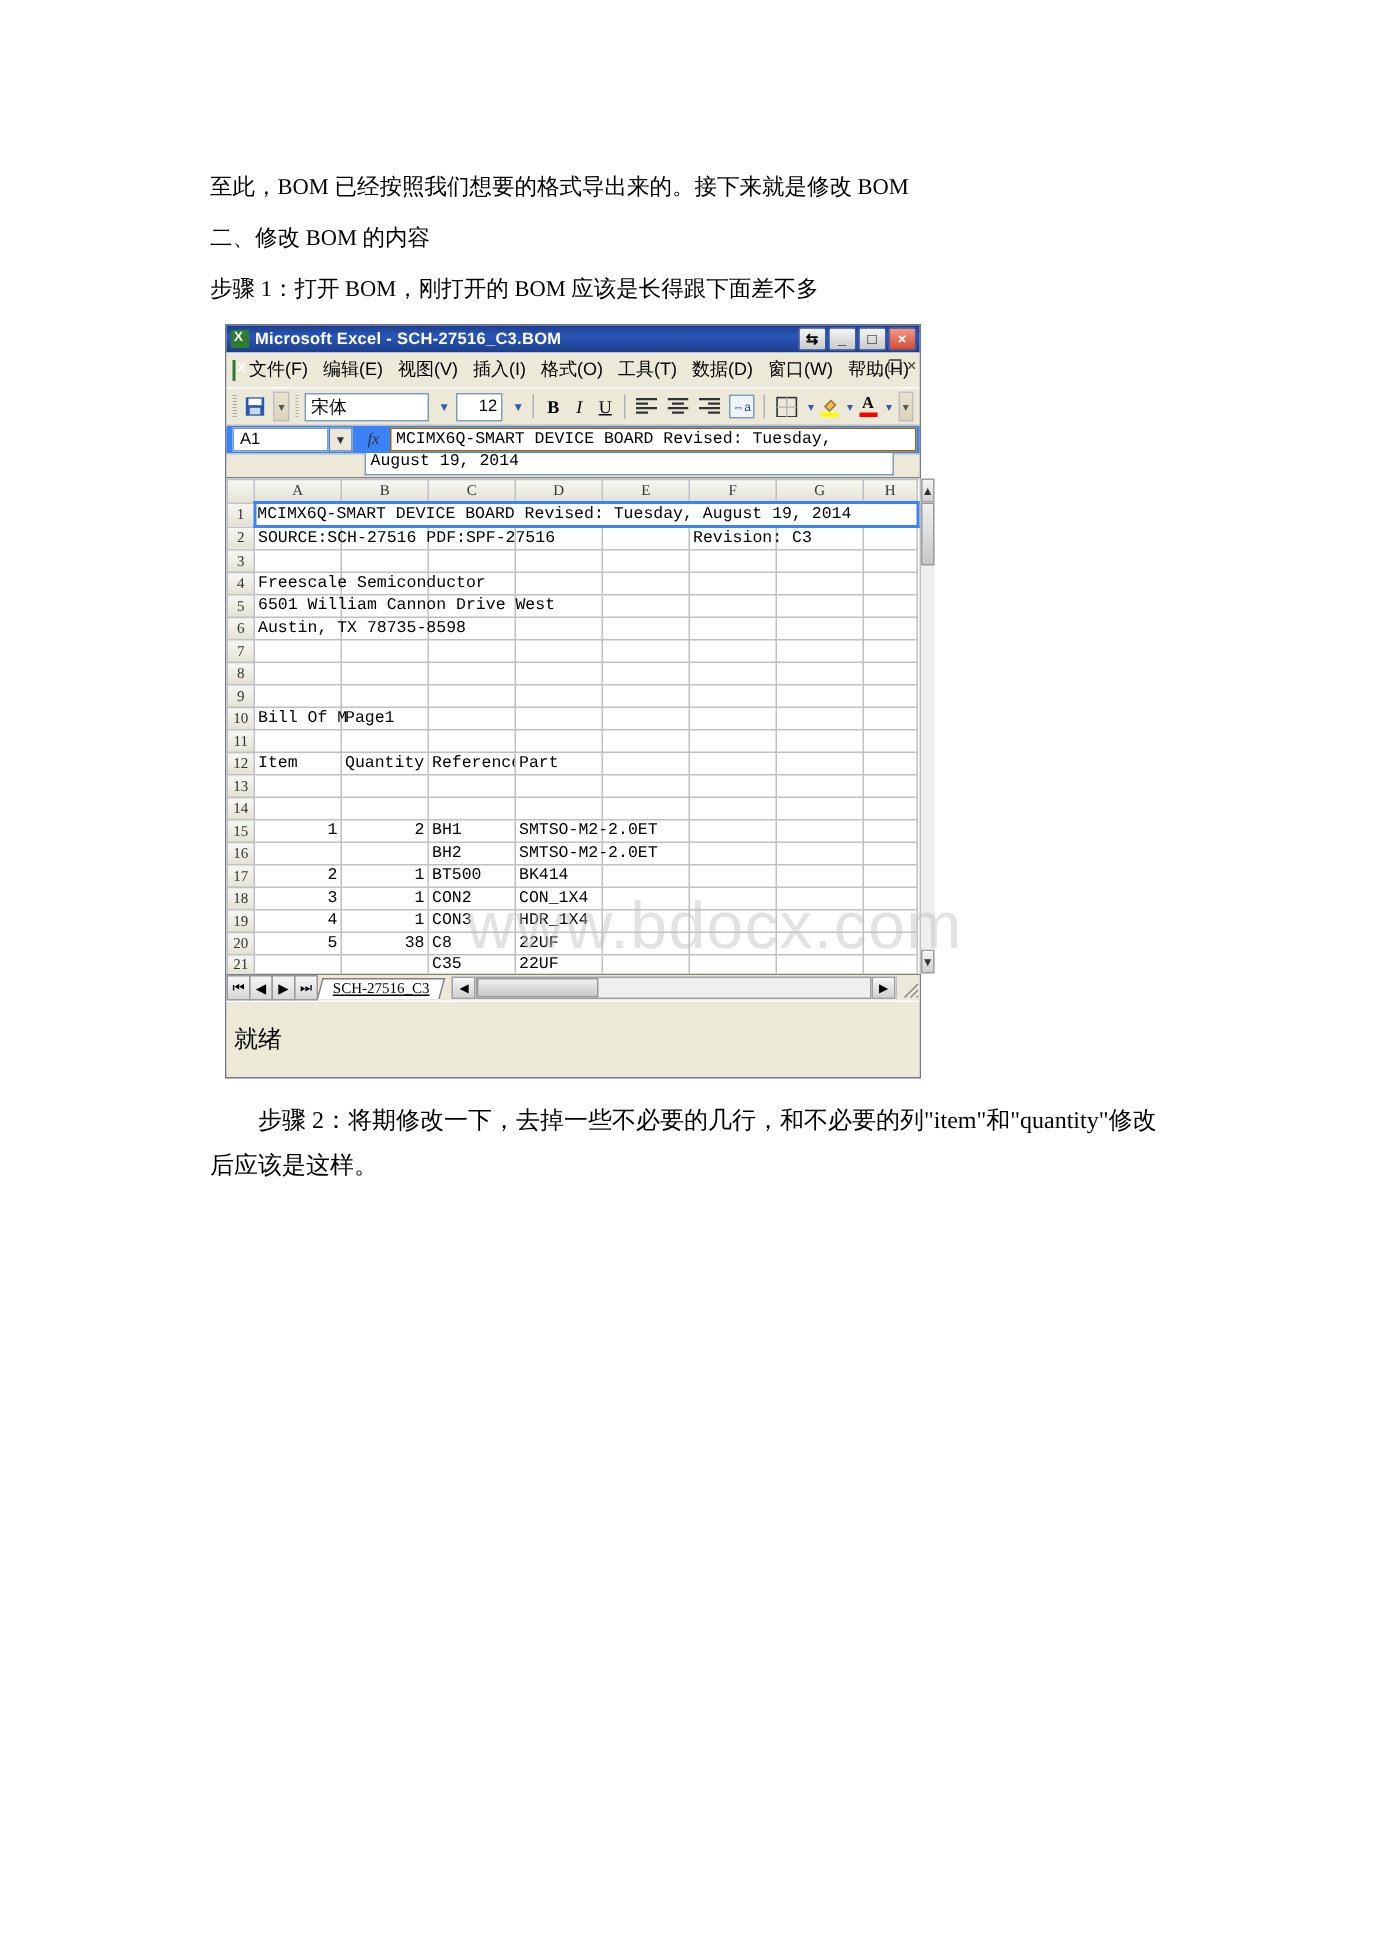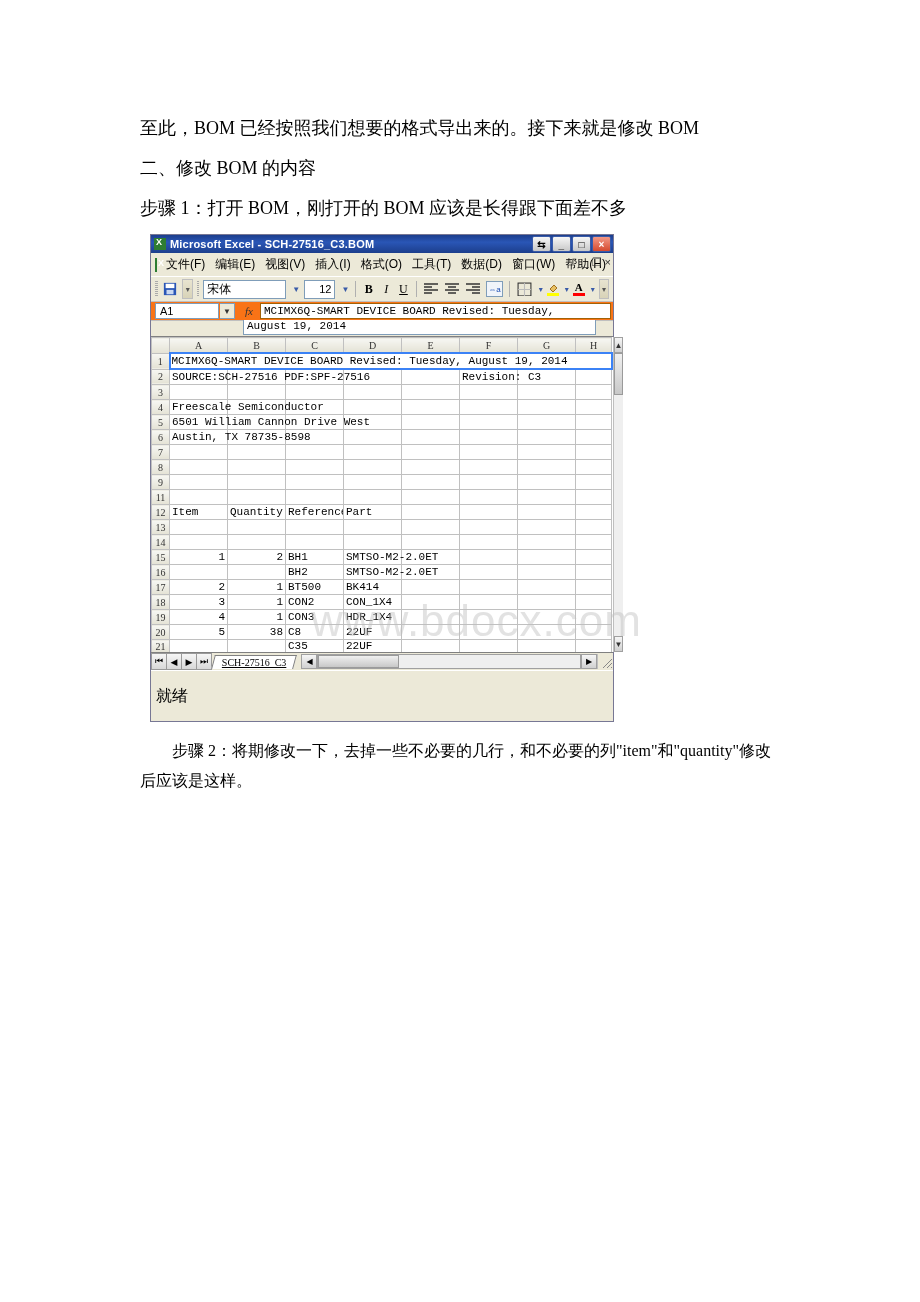--- a/index.html
+++ b/index.html
@@ -7,21 +7,21 @@
     padding: 0;
     background: #fff;
     font-family: "SimSun", "宋体", serif;
     color: #000;
     width: 920px;
   }
   .page {
     padding: 110px 140px 40px 140px;
   }
   .para {
-    font-size: 18px;
+    font-size: 15px;
     line-height: 2.0;
     margin: 0 0 4px 0;
   }
   .para2 {
     font-size: 16px;
     line-height: 1.9;
     margin: 10px 0 6px 0;
     text-indent: 2em;
   }
   
@@ -94,21 +94,21 @@
   .tb-text-btn{width:16px;text-align:center;font-family:"Times New Roman",serif;font-size:12px;font-weight:bold;}
   .tb-text-btn.italic{font-style:italic;font-weight:normal;}
   .tb-text-btn.und{text-decoration:underline;font-weight:normal;}
   .align-btn svg{width:14px;height:12px;}
   .merge-btn{border:1px solid #7f9db9;background:#f0f4fa;width:18px;height:14px;display:flex;align-items:center;justify-content:center;font-size:8px;color:#1b4db3;}
   .color-btn{display:flex;flex-direction:column;align-items:center;line-height:1;}
   .color-btn .swatch{width:12px;height:3px;}
   .tb-overflow{width:10px;height:18px;background:linear-gradient(#e8e4d0,#d8d3b8);border:1px solid #bfbfbf;display:flex;align-items:center;justify-content:center;font-size:8px;color:#555;}
 
   .formula-row{
-    display:flex;align-items:stretch;background:#f97316;border-bottom:1px solid #bfbfbf;height:18px;font-size:11px;
+    display:flex;align-items:stretch;background:#3b82f6;border-bottom:1px solid #bfbfbf;height:18px;font-size:11px;
   }
   .namebox{width:54px;background:#fff;border:1px solid #7f9db9;margin:1px 1px 1px 4px;display:flex;align-items:center;padding:0 4px;}
   .namebox-arrow{width:14px;border:1px solid #7f9db9;border-left:none;margin:1px 0 1px 0;background:#ece9d8;display:flex;align-items:center;justify-content:center;font-size:8px;color:#333;}
   .fx-btn{width:20px;margin:1px 0 1px 3px;display:flex;align-items:center;justify-content:center;font-style:italic;font-family:"Times New Roman";font-size:11px;color:#333;border:1px solid transparent;}
   .formula-content{flex:1;background:#fff;border:1px solid #a16207;margin:1px 2px 1px 0;display:flex;align-items:center;padding:0 3px;font-family:"Courier New",monospace;font-size:11px;white-space:nowrap;overflow:hidden;}
   .formula-row2{
     display:flex;align-items:stretch;background:#ece9d8;border-bottom:1px solid #808080;height:15px;font-size:11px;
   }
   .formula-row2 .spacer{width:92px;}
   .formula-row2 .cont{flex:1;background:#fff;border:1px solid #7f9db9;border-top:none;margin:-1px 17px 1px 0;padding:0 3px;font-family:"Courier New",monospace;font-size:11px;}
@@ -396,20 +396,31 @@
                   <td></td>
                   <td></td>
                   <td></td>
                   <td></td>
                   <td></td>
                   <td></td>
                   <td></td>
                   <td></td>
                 </tr>
                 <tr>
+                  <th class="rowhdr">10</th>
+                  <td style="overflow: visible;">Bill Of M</td>
+                  <td>Page1</td>
+                  <td></td>
+                  <td></td>
+                  <td></td>
+                  <td></td>
+                  <td></td>
+                  <td></td>
+                </tr>
+                <tr>
                   <th class="rowhdr">11</th>
                   <td></td>
                   <td></td>
                   <td></td>
                   <td></td>
                   <td></td>
                   <td></td>
                   <td></td>
                   <td></td>
                 </tr>

